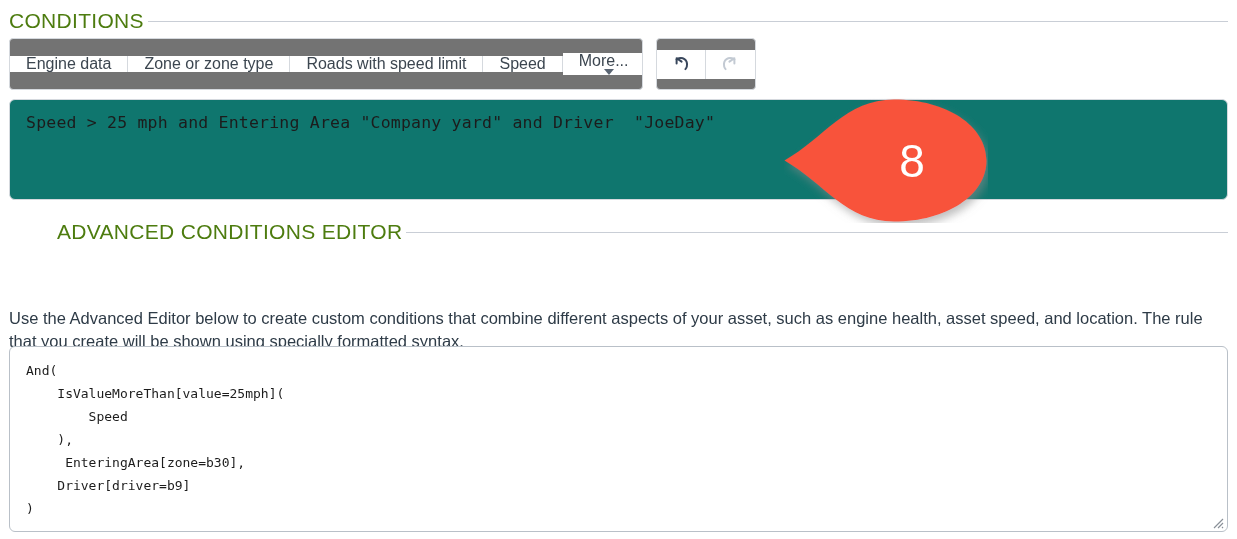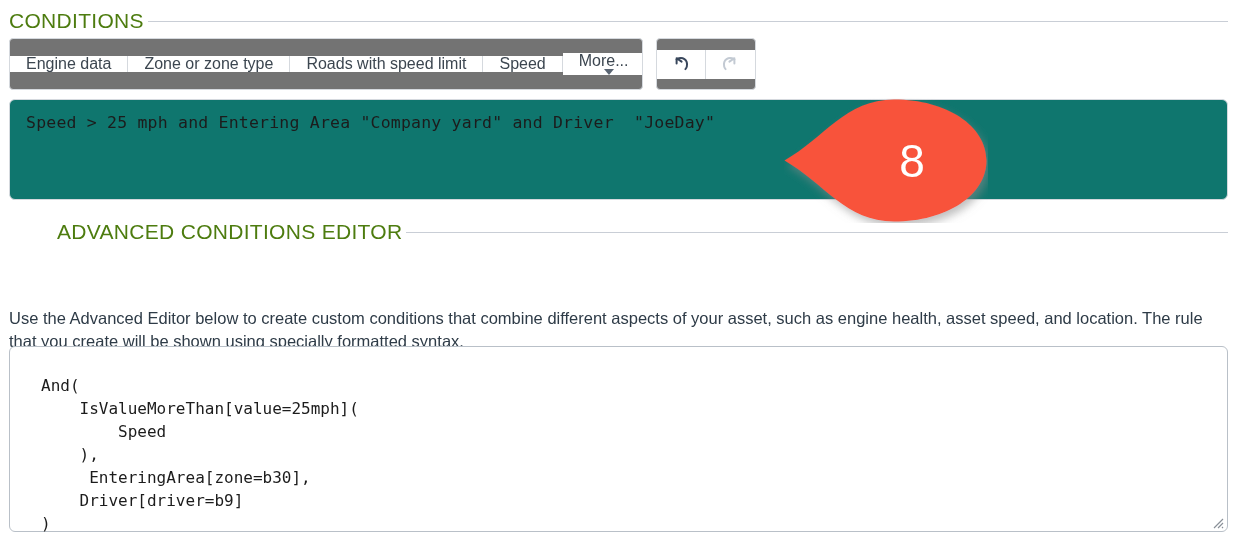--- a/index.html
+++ b/index.html
@@ -164,23 +164,23 @@
     height: 186px;
     box-sizing: border-box;
     border: 1px solid #b9c0c8;
     border-radius: 6px;
     background: #ffffff;
   }
   #code-text {
     position: absolute;
     left: 16px;
     top: 12px;
-    margin: 15px;
+    margin: 0;
     font-family: "DejaVu Sans Mono", monospace;
-    font-size: 16px;
+    font-size: 13px;
     line-height: 23px;
     color: #1c1c1c;
     white-space: pre;
   }
   .resize-grip {
     position: absolute;
     right: 3px;
     bottom: 3px;
     width: 13px;
     height: 13px;

